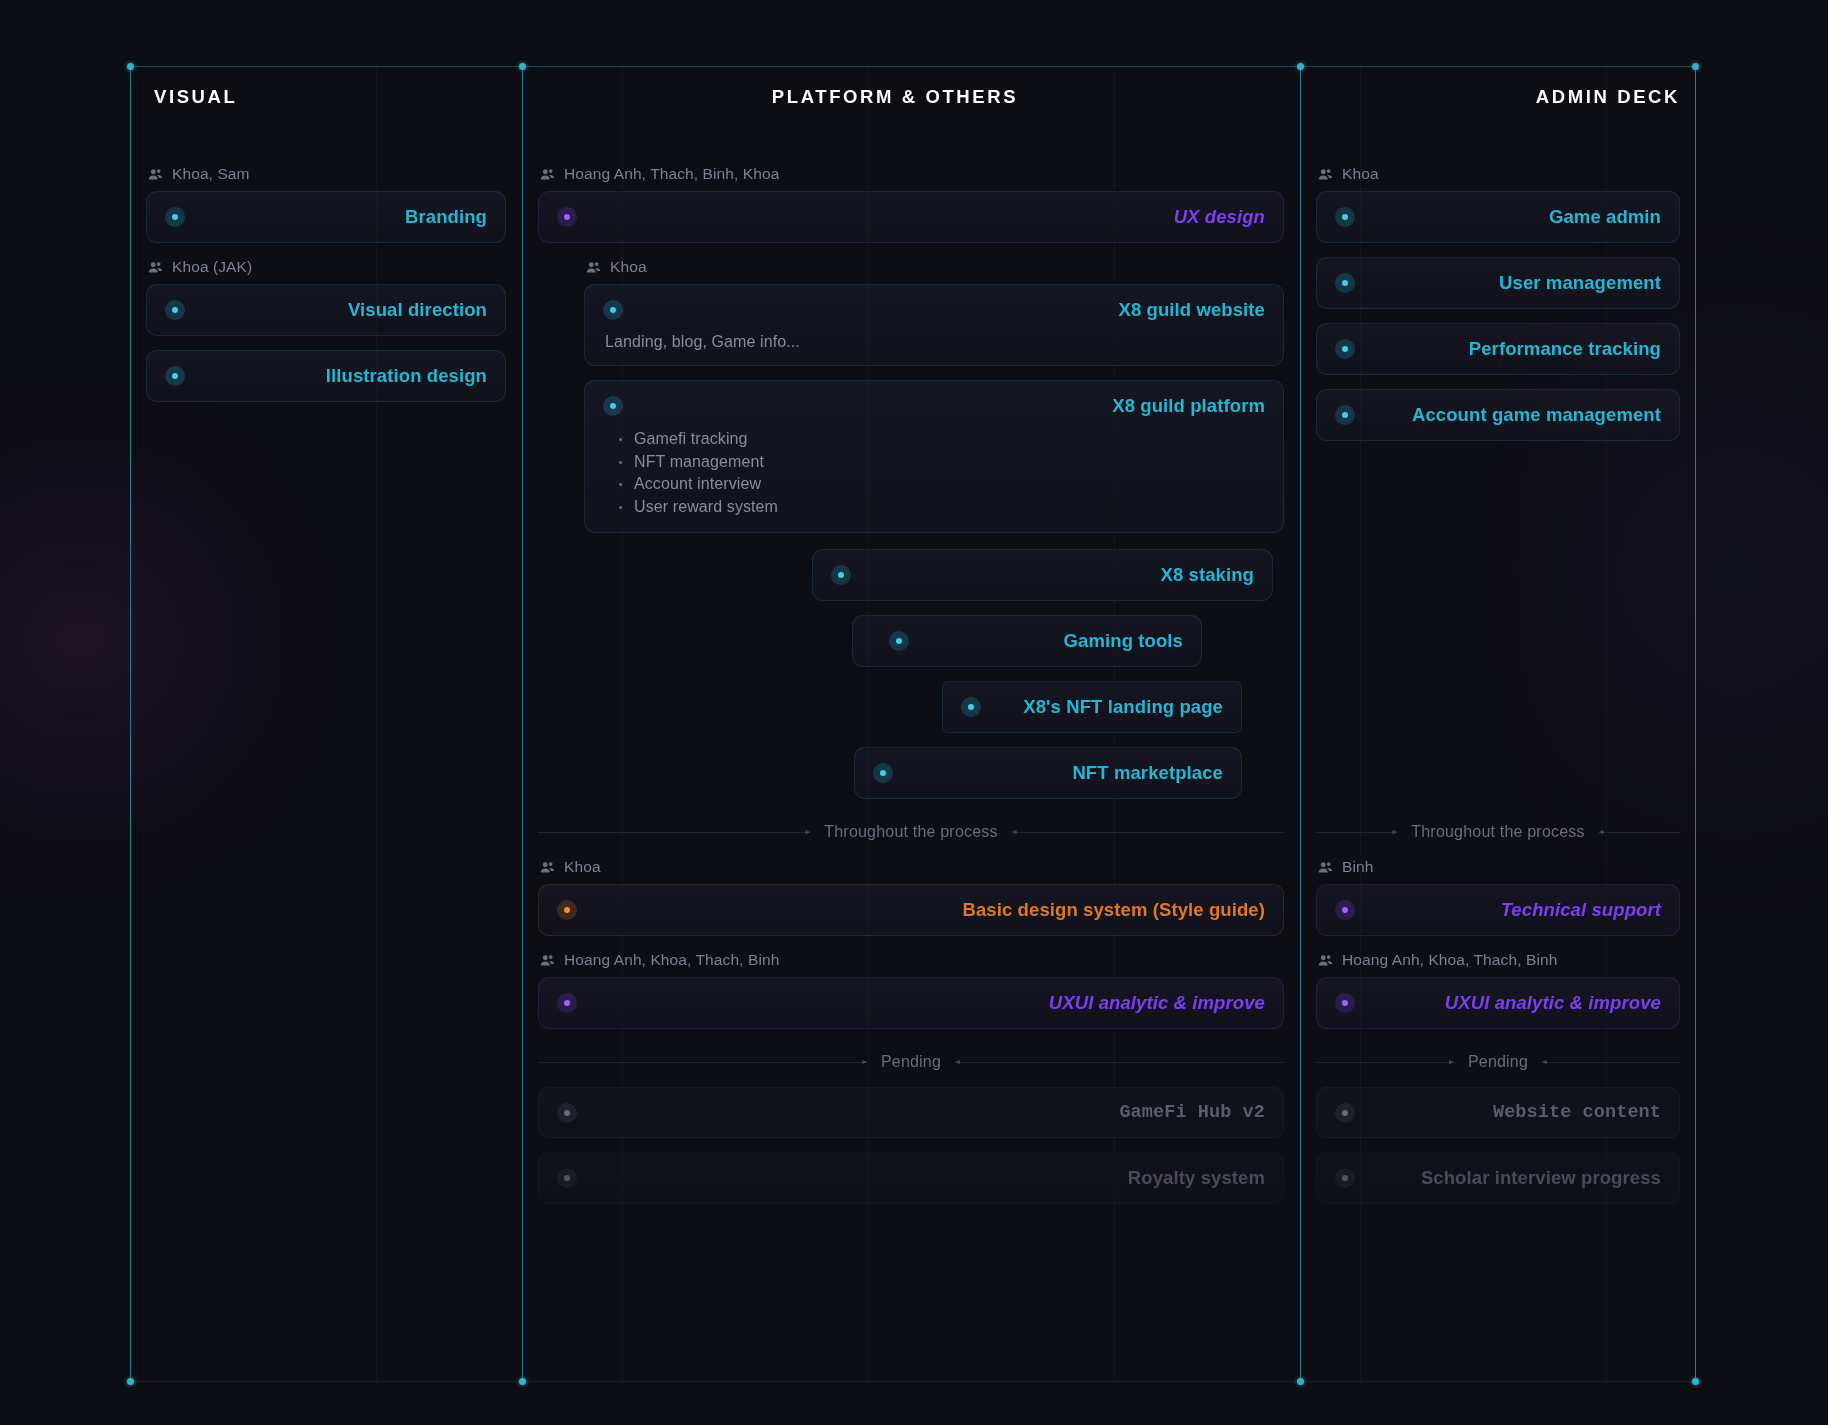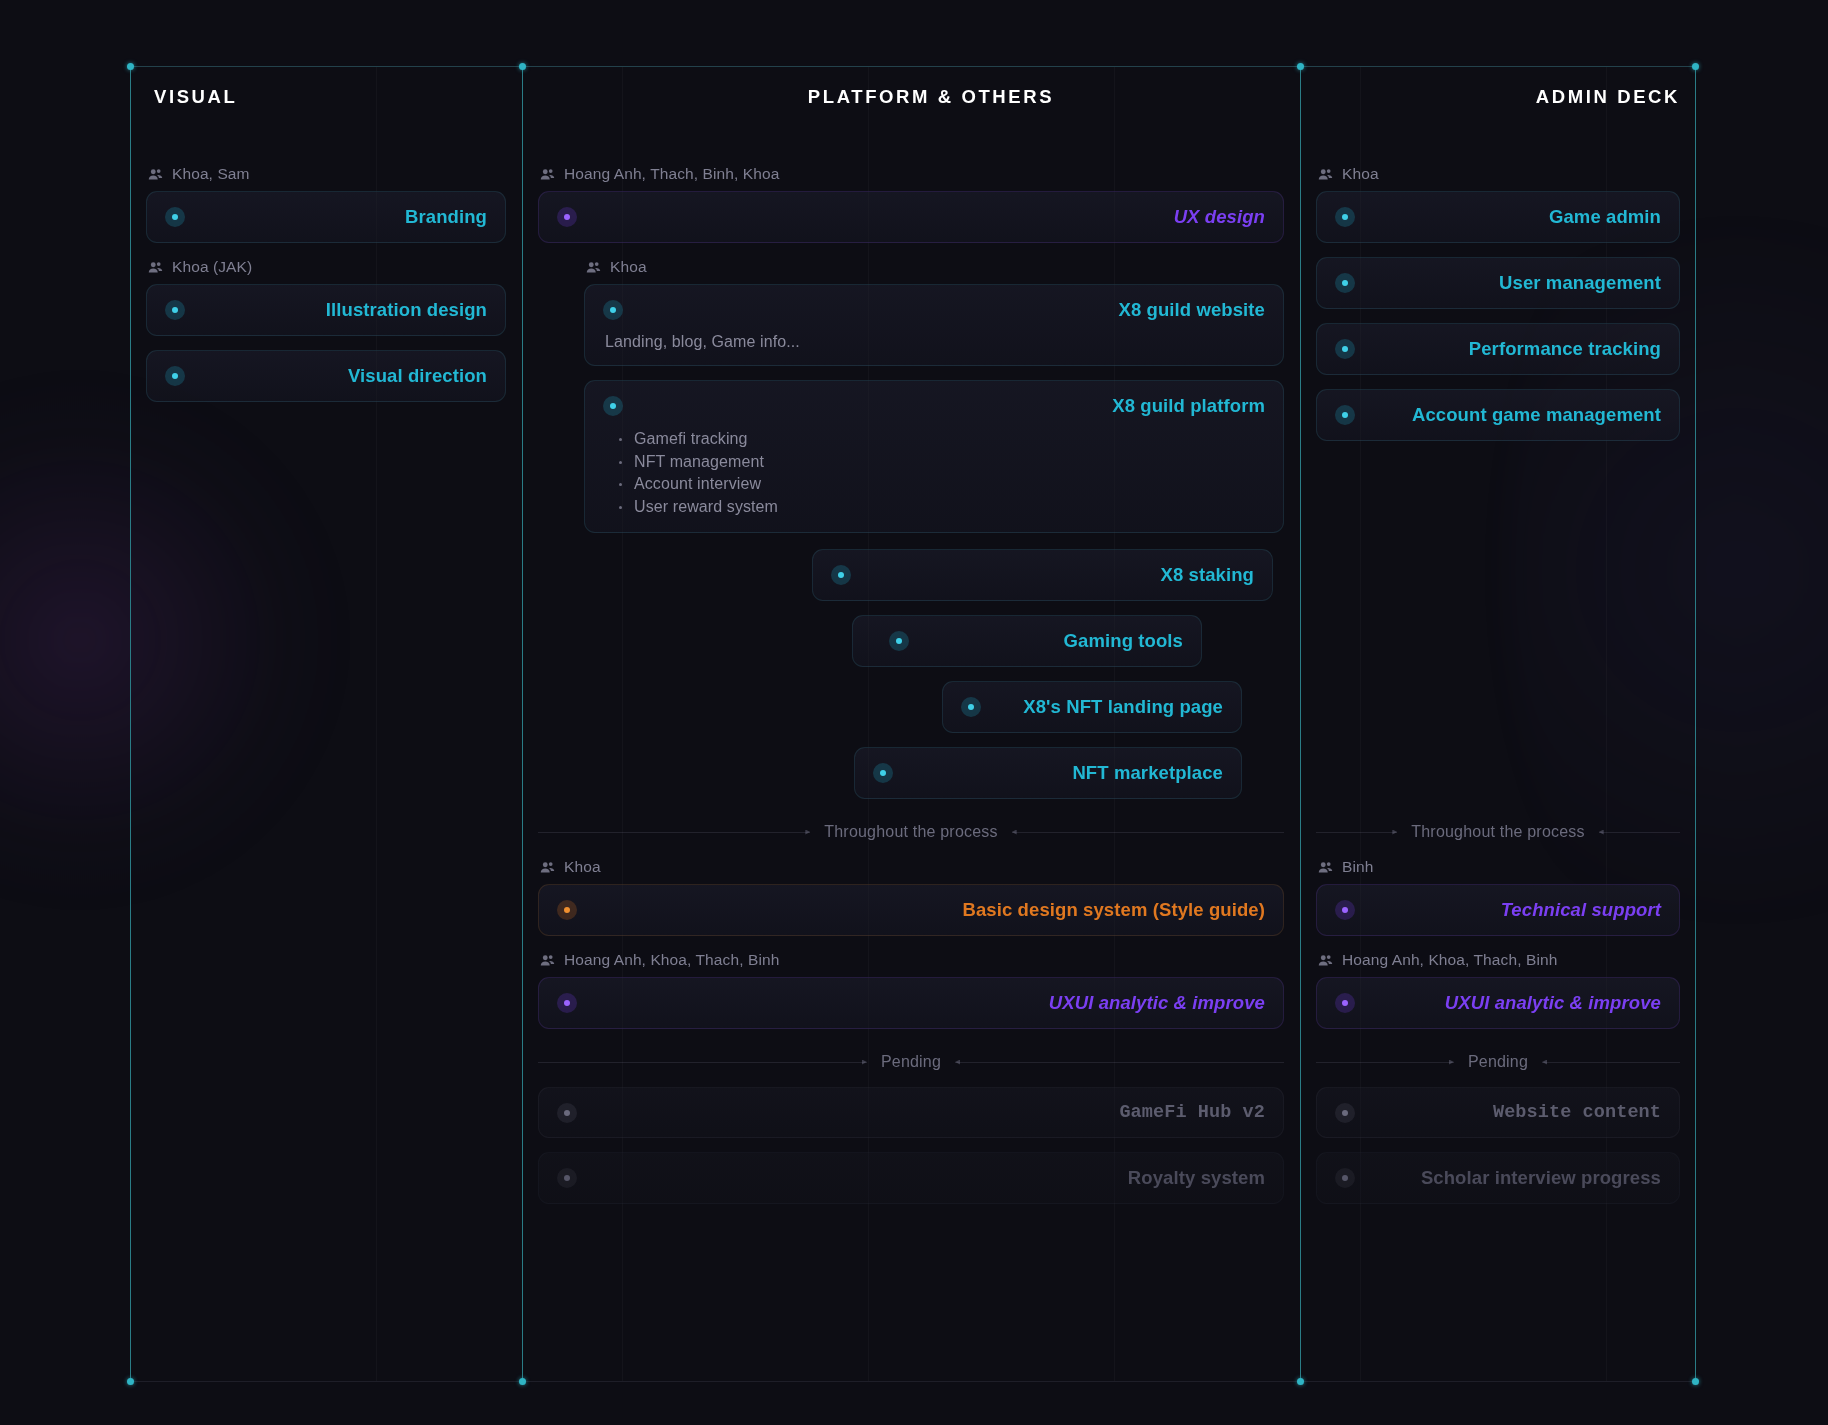--- a/index.html
+++ b/index.html
@@ -87,21 +87,21 @@
   }
   .col-title {
     position: absolute;
     top: 52px;
     color: #ffffff;
     font-size: 18.5px;
     font-weight: 700;
     letter-spacing: 2.6px;
   }
   .col-title.visual { left: 24px; }
-  .col-title.platform { left: 412px; width: 778px; text-align: center; }
+  .col-title.platform { left: 376px; width: 778px; text-align: center; }
   .col-title.admin { left: 1170px; width: 1566px; }
   .col-title.admin { width: 380px; text-align: right; }
 
   
   .cols {
     position: absolute;
     left: 0; top: 128px; right: 0; bottom: 0;
   }
   .col {
     position: absolute;
@@ -321,29 +321,29 @@
                 <circle cx="11.4" cy="4.3" r="2"></circle>
                 <path d="M9.4 8.6c2.4-.5 5.8.5 5.8 3.2h-3.6c0-1.3-.9-2.4-2.2-3.2z"></path>
               </svg>
               <span>Khoa (JAK)</span>
             </div>
             <div class="card t-teal">
               <div class="card-head">
                 <span class="dot">
                   <i></i>
                 </span>
+                <span class="card-title">Visual direction</span>
+              </div>
+            </div>
+            <div class="card t-teal">
+              <div class="card-head">
+                <span class="dot">
+                  <i></i>
+                </span>
                 <span class="card-title">Illustration design</span>
-              </div>
-            </div>
-            <div class="card t-teal">
-              <div class="card-head">
-                <span class="dot">
-                  <i></i>
-                </span>
-                <span class="card-title">Visual direction</span>
               </div>
             </div>
           </div>
         </div>
       </div>
     <div class="col platform">
         <div class="col-inner" id="col-platform">
           <div>
             <div class="owner">
               <svg class="people-icon" width="15" height="15" viewBox="0 0 16 16" fill="#6e6e80">
@@ -405,21 +405,21 @@
               </div>
             </div>
             <div class="card t-teal" style="margin-left:268px; margin-right:82px;padding-left:36px;">
               <div class="card-head">
                 <span class="dot">
                   <i></i>
                 </span>
                 <span class="card-title">Gaming tools</span>
               </div>
             </div>
-            <div class="card t-teal" style="margin-left:358px; margin-right:42px;">
+            <div class="card t-teal" style="margin-left:358px; margin-right:42px;border-radius:6px;">
               <div class="card-head">
                 <span class="dot">
                   <i></i>
                 </span>
                 <span class="card-title">X8's NFT landing page</span>
               </div>
             </div>
             <div class="card t-teal" style="margin-left:270px; margin-right:42px;">
               <div class="card-head">
                 <span class="dot">

